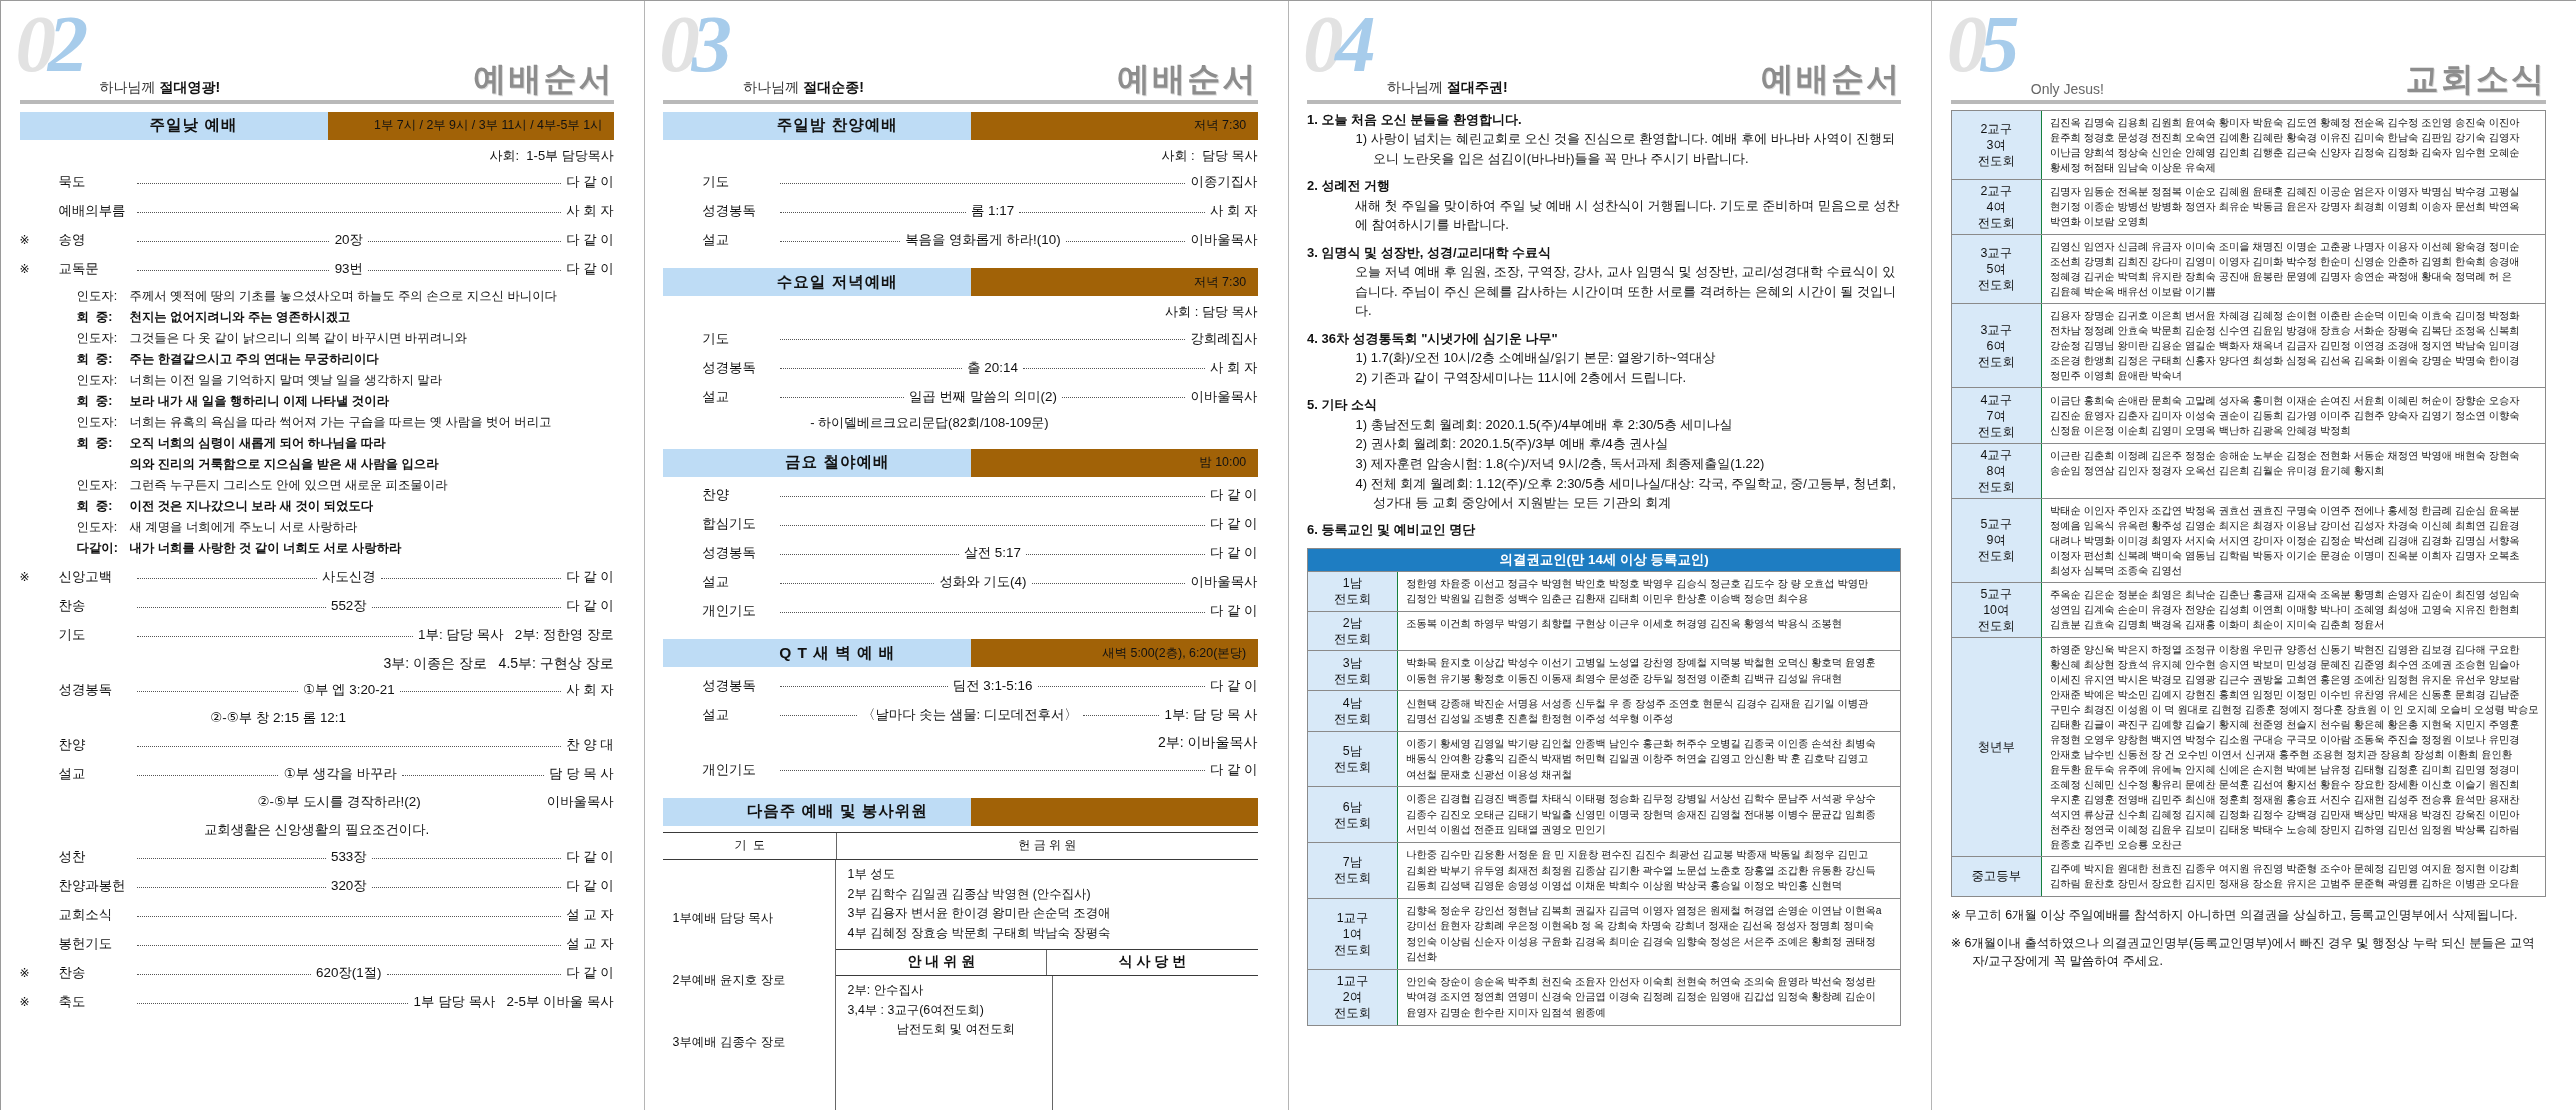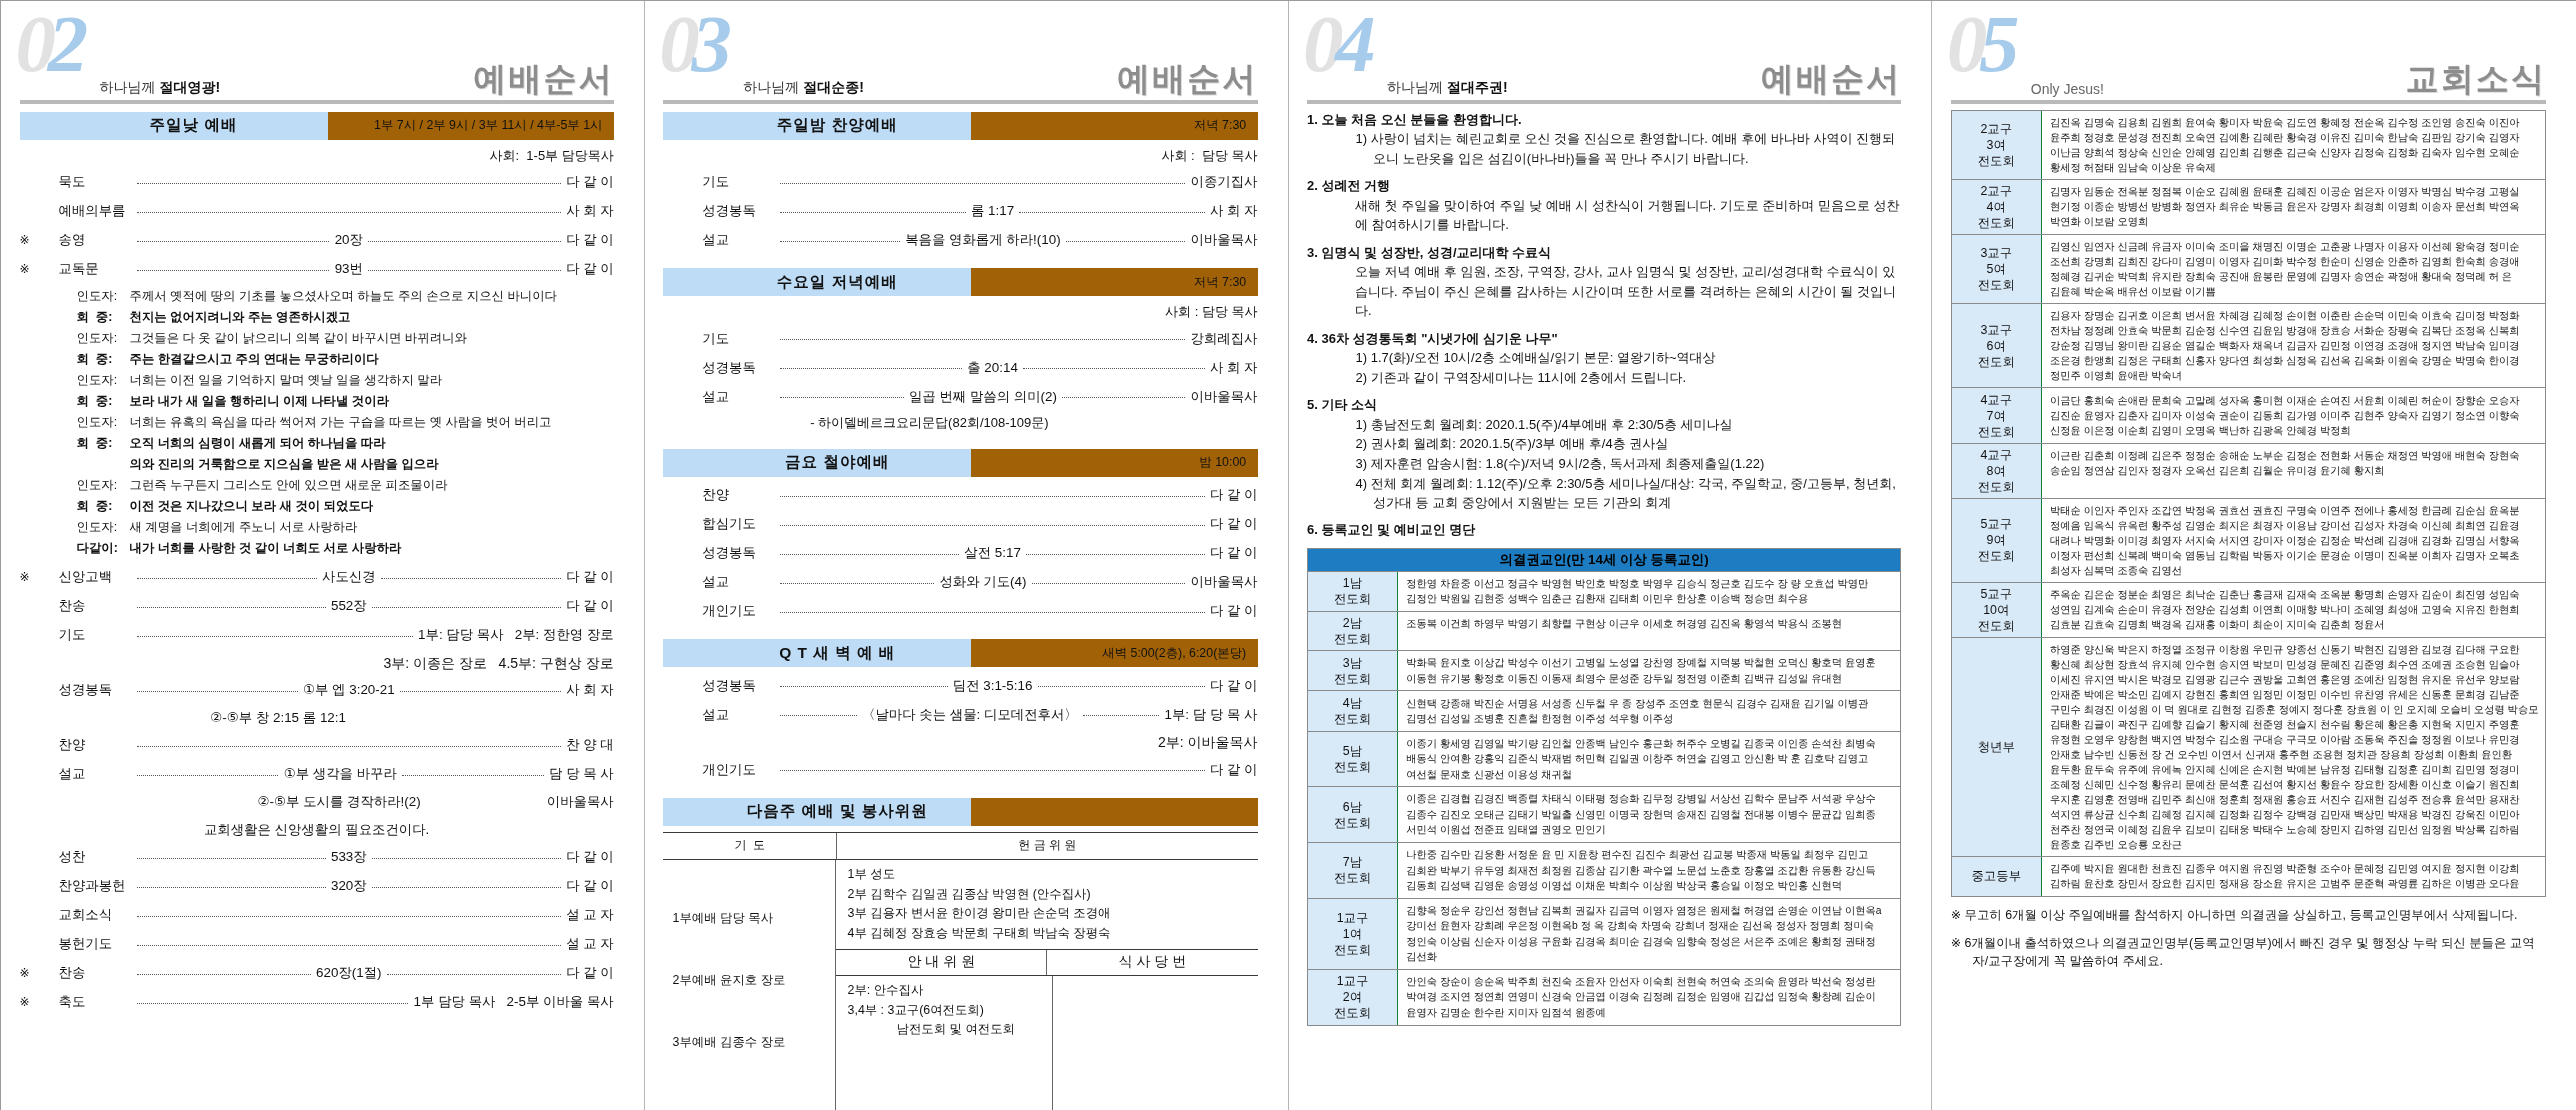--- a/index.html
+++ b/index.html
@@ -48,34 +48,34 @@
   .subline{text-align:center;font-size:13px;height:24px;line-height:24px;margin-right:62px;}
   
   .sv{border-top:1.5px solid #3a3a3a;border-bottom:1.5px solid #3a3a3a;margin-top:6.2px;font-size:12.4px;}
   .svh{display:flex;border-bottom:1.5px solid #3a3a3a;font-weight:normal;font-size:12px;text-align:center;}
   .svh-1{width:173px;border-right:1px solid #666;padding:4.6px 0;white-space:pre;}
   .svh-2{flex:1;padding:4.6px 0;white-space:pre;}
   .svb{display:flex;}
   .svl{width:173px;border-right:1px solid #666;box-sizing:border-box;padding:7.2px 4.1px 5.2px 9.3px;line-height:20.6px;white-space:pre;}
   .svr{flex:1;display:flex;flex-direction:column;}
   .svo{padding:5.2px 0 5.2px 11.3px;line-height:19.6px;border-bottom:1.5px solid #3a3a3a;}
-  .svs{display:flex;text-align:center;font-weight:normal;border-bottom:1.5px solid #3a3a3a;font-size:14px;}
+  .svs{display:flex;text-align:center;font-weight:bold;border-bottom:1.5px solid #3a3a3a;font-size:14px;}
   .svs div{flex:1;padding:3.6px 0;white-space:pre;}
   .svs div:first-child{border-right:1px solid #666;}
   .svbot{display:flex;flex:1;}
   .svg1{flex:1;padding:5.2px 0 6.2px 11.3px;line-height:19.6px;border-right:1px solid #666;}
   .svg2{flex:1;display:flex;align-items:center;justify-content:center;}
   
   .ann{margin-bottom:7.7px;font-size:13px;line-height:19.6px;}
   .ann-t{font-weight:bold;}
   .ann-b{padding-left:66px;text-indent:-17.5px;}
   .ann-b.plain{padding-left:48px;text-indent:0;}
   
   .mt{border:1px solid #8a8a8a;margin-top:4.1px;}
-  .mt-h{background:#1e7dc2;color:#000000;text-align:center;font-weight:bold;font-size:13.4px;padding:2.1px 0;}
+  .mt-h{background:#1e7dc2;color:#ffffff;text-align:center;font-weight:bold;font-size:13.4px;padding:2.1px 0;}
   .mt-r{display:flex;border-top:1px solid #8a8a8a;}
   .mt-g{width:89px;flex-shrink:0;background:#d8e9f8;border-right:1px solid #15803d;display:flex;
     align-items:center;justify-content:center;text-align:center;font-size:12.4px;line-height:16px;
     white-space:pre-line;padding:3.1px 0;}
   .mt-n{flex:1;padding:4.1px 6.2px 4.1px 8.2px;font-size:10.3px;line-height:15.5px;word-break:keep-all;}
   .p5 .mt-n{font-size:10.3px;line-height:15px;}
   .note{font-size:12.4px;line-height:18.5px;margin-top:9.3px;padding-left:21.6px;text-indent:-21.6px;}
 </style>
 </head>
 <body>

